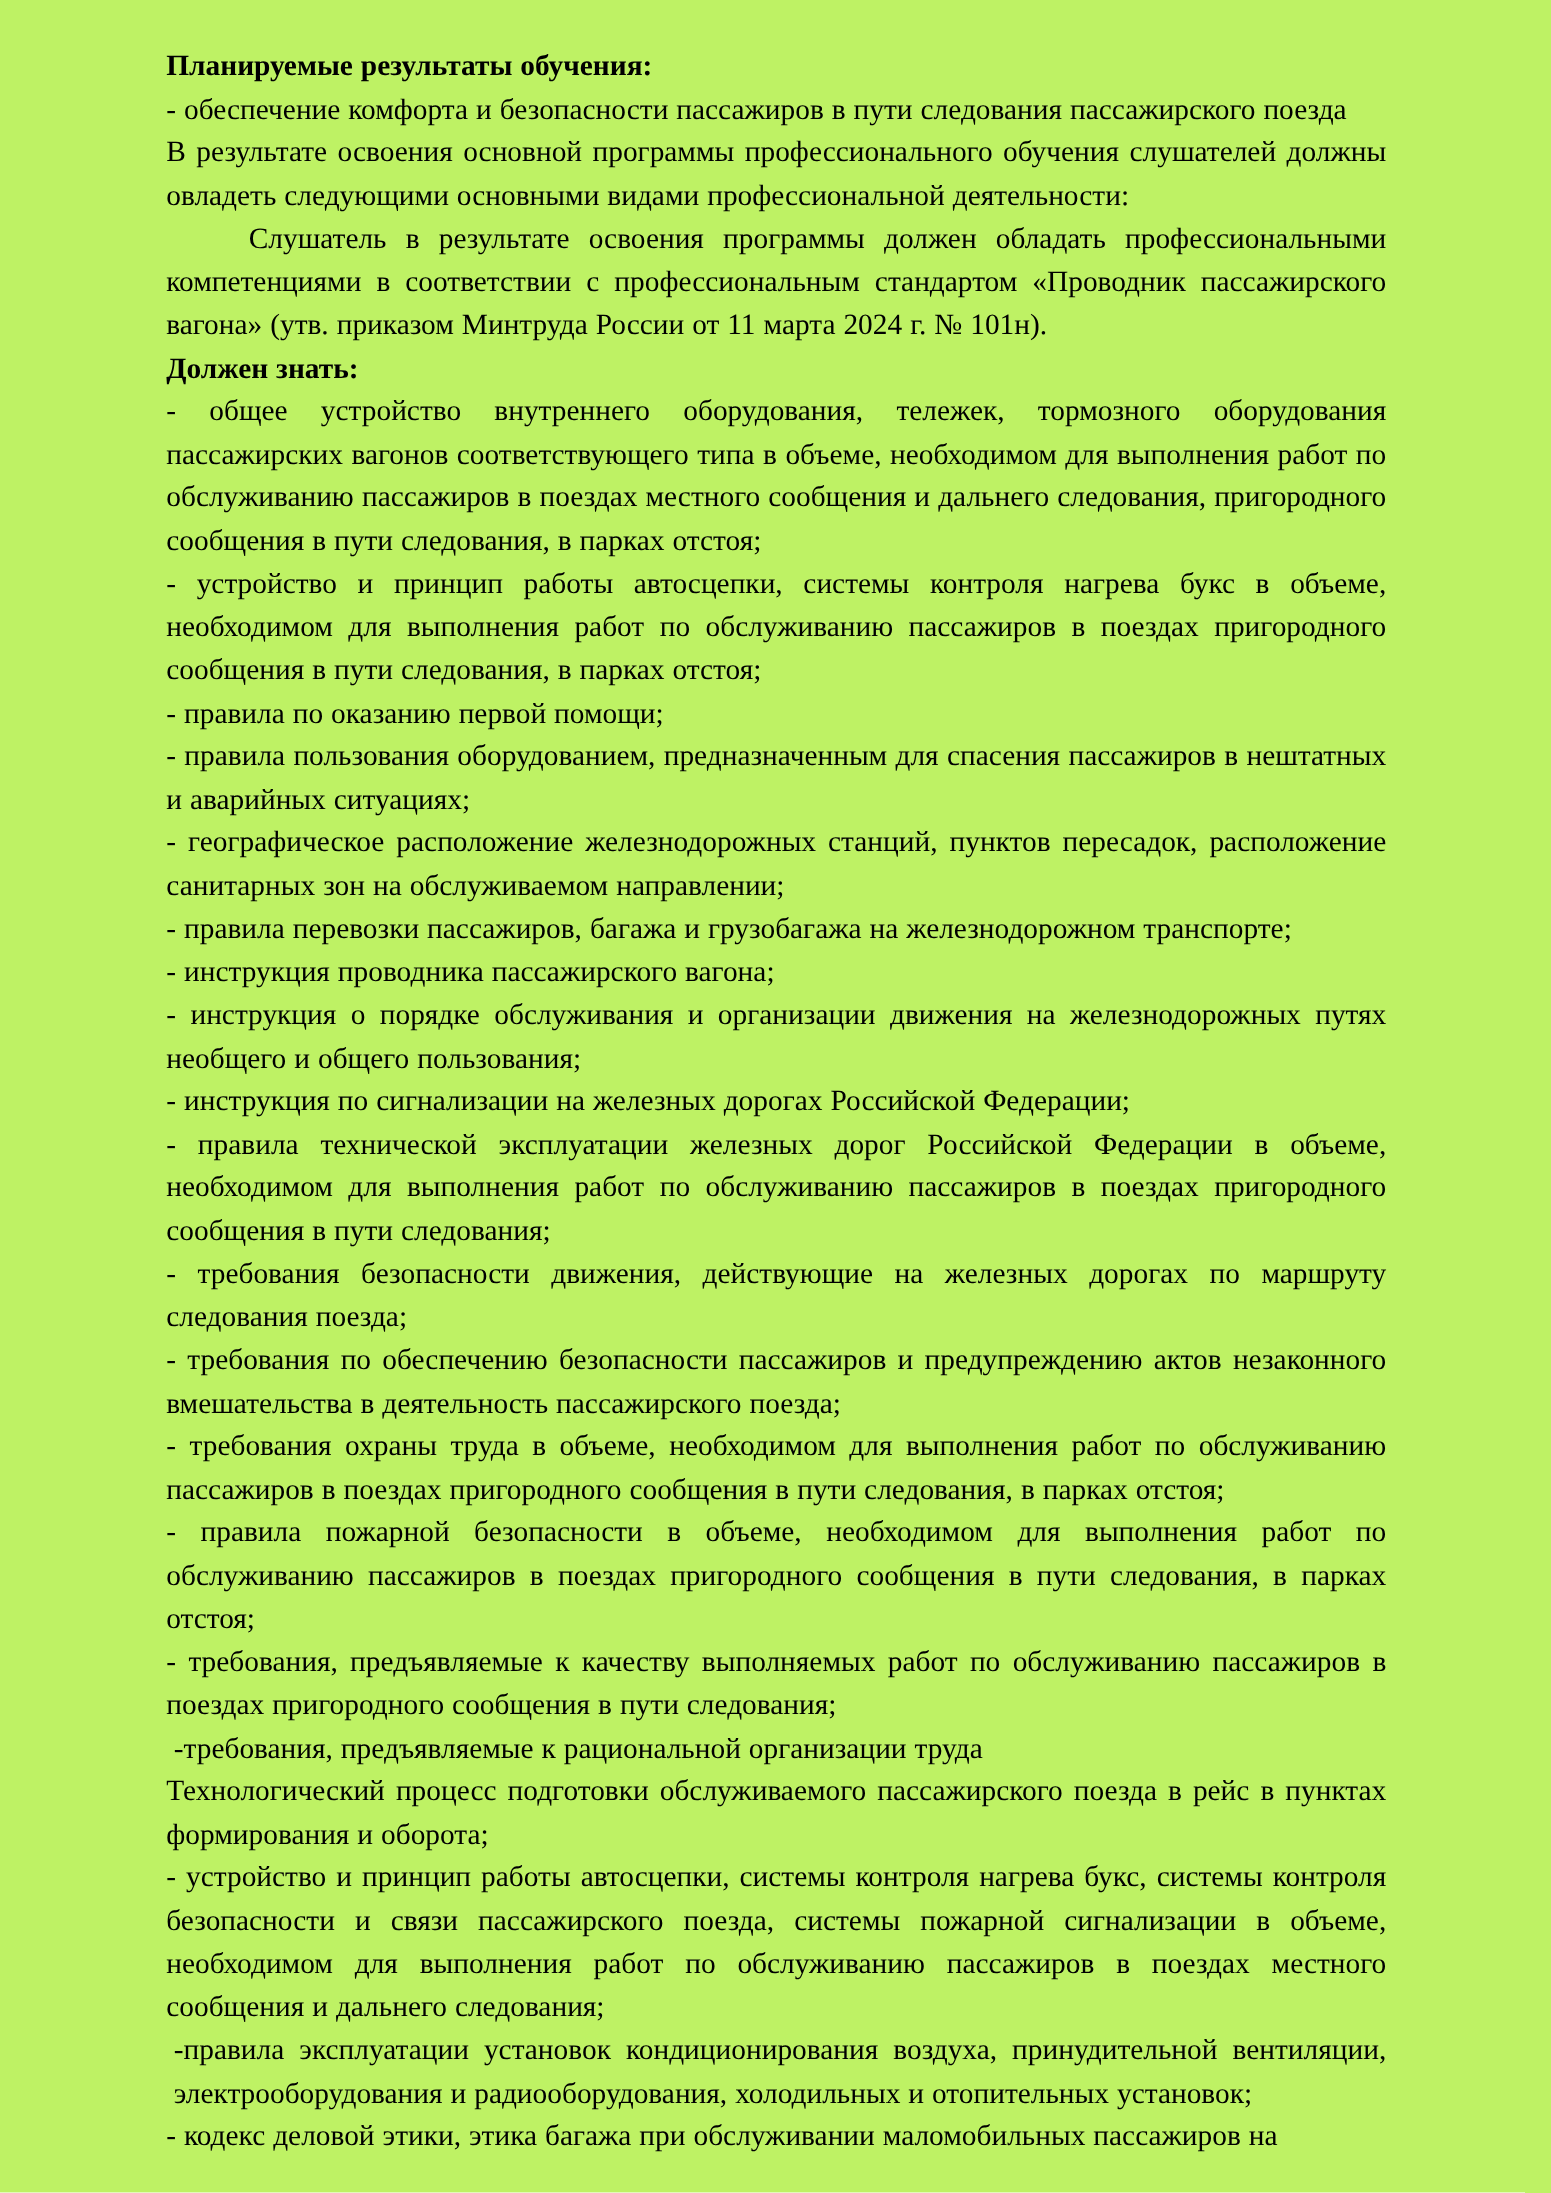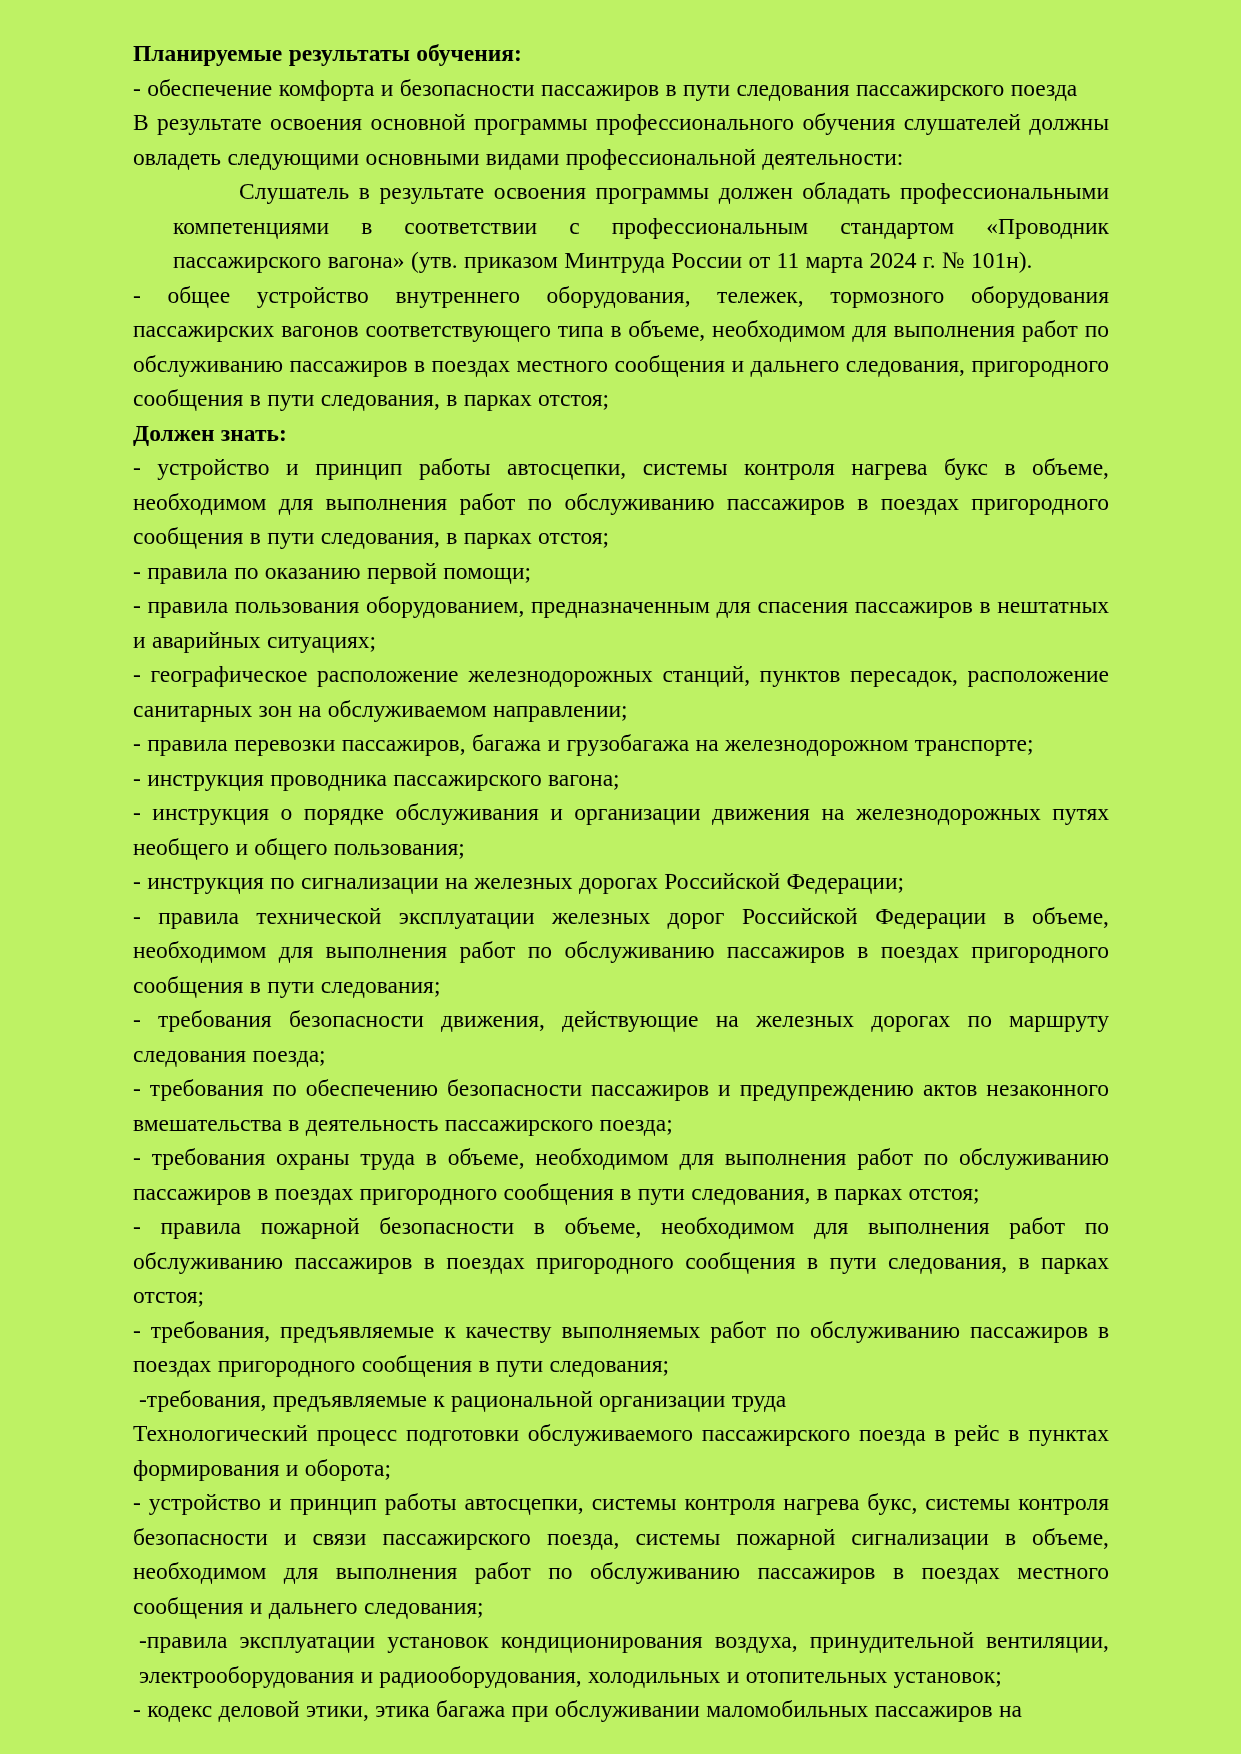--- a/index.html
+++ b/index.html
@@ -30,37 +30,36 @@
     line-height: 34.5px;
     text-align: justify;
     word-spacing: 0.5px;
   }
   .para.heading {
     font-weight: 700;
     text-align: left;
   }
   .para.indent {
     text-indent: 66px;
-    margin-left: 40px;
   }
   .para.leadspace {
     padding-left: 6px;
   }
 </style>
 </head>
 <body>
 
 <div class="page">
   <div class="content">
       <p class="para heading">Планируемые результаты обучения:</p>
       <p class="para">- обеспечение комфорта и безопасности пассажиров в пути следования пассажирского поезда</p>
       <p class="para">В результате освоения основной программы профессионального обучения слушателей должны овладеть следующими основными видами профессиональной деятельности:</p>
       <p class="para indent">Слушатель в результате освоения программы должен обладать профессиональными компетенциями в соответствии с профессиональным стандартом «Проводник пассажирского вагона» (утв. приказом Минтруда России от 11 марта 2024 г. № 101н).</p>
+      <p class="para heading">Должен знать:</p>
       <p class="para">- общее устройство внутреннего оборудования, тележек, тормозного оборудования пассажирских вагонов соответствующего типа в объеме, необходимом для выполнения работ по обслуживанию пассажиров в поездах местного сообщения и дальнего следования, пригородного сообщения в пути следования, в парках отстоя;</p>
-      <p class="para heading">Должен знать:</p>
       <p class="para">- устройство и принцип работы автосцепки, системы контроля нагрева букс в объеме, необходимом для выполнения работ по обслуживанию пассажиров в поездах пригородного сообщения в пути следования, в парках отстоя;</p>
       <p class="para">- правила по оказанию первой помощи;</p>
       <p class="para">- правила пользования оборудованием, предназначенным для спасения пассажиров в нештатных и аварийных ситуациях;</p>
       <p class="para">- географическое расположение железнодорожных станций, пунктов пересадок, расположение санитарных зон на обслуживаемом направлении;</p>
       <p class="para">- правила перевозки пассажиров, багажа и грузобагажа на железнодорожном транспорте;</p>
       <p class="para">- инструкция проводника пассажирского вагона;</p>
       <p class="para">- инструкция о порядке обслуживания и организации движения на железнодорожных путях необщего и общего пользования;</p>
       <p class="para">- инструкция по сигнализации на железных дорогах Российской Федерации;</p>
       <p class="para">- правила технической эксплуатации железных дорог Российской Федерации в объеме, необходимом для выполнения работ по обслуживанию пассажиров в поездах пригородного сообщения в пути следования;</p>
       <p class="para">- требования безопасности движения, действующие на железных дорогах по маршруту следования поезда;</p>

